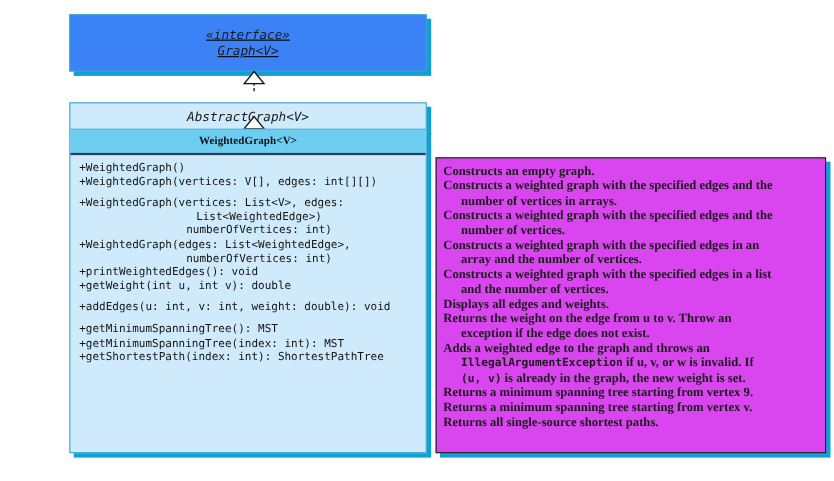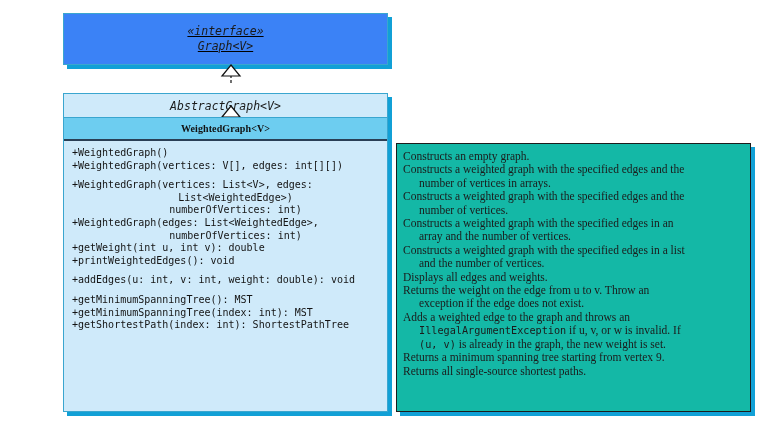--- a/index.html
+++ b/index.html
@@ -86,24 +86,25 @@
   }
 
   
   #desc-panel {
     position: absolute;
     left: 396px;
     top: 143px;
     width: 355px;
     height: 269px;
     box-sizing: border-box;
-    background: #14b8a6;
+    background: #d946ef;
     border: 1px solid #1c1c1c;
     box-shadow: 4px 4px 0 0 #11a0d6;
     padding: 6px 6px 0 6px;
+    font-weight: bold;
   }
   .desc-row {
     font-family: "Liberation Serif", "DejaVu Serif", serif;
     font-size: 11.5px;
     line-height: 13.4px;
     color: #1b1b1b;
     box-sizing: border-box;
   }
   .desc-row .cont {
     display: block;
@@ -144,34 +145,35 @@
   <div id="class-header">
     <span class="title">WeightedGraph&lt;V&gt;</span>
   </div>
   <div id="methods-list">
 
   <div class="method-row"><span>+WeightedGraph()</span></div>
       <div class="method-row"><span>+WeightedGraph(vertices: V[], edges: int[][])</span></div>
       <div class="method-row" style="margin-top: 7px;"><span>+WeightedGraph(vertices: List&lt;V&gt;, edges:</span><span class="cont">List&lt;WeightedEdge&gt;)</span></div>
       <div class="method-row"><span class="cont">numberOfVertices: int)</span></div>
       <div class="method-row"><span>+WeightedGraph(edges: List&lt;WeightedEdge&gt;,</span><span class="cont">numberOfVertices: int)</span></div>
+      <div class="method-row"><span>+printWeightedEdges(): void</span></div>
       <div class="method-row"><span>+getWeight(int u, int v): double</span></div>
-      <div class="method-row"><span>+printWeightedEdges(): void</span></div>
       <div class="method-row" style="margin-top: 7px;"><span>+addEdges(u: int, v: int, weight: double): void</span></div>
       <div class="method-row" style="margin-top: 7px;"><span>+getMinimumSpanningTree(): MST</span></div>
       <div class="method-row"><span>+getMinimumSpanningTree(index: int): MST</span></div>
       <div class="method-row"><span>+getShortestPath(index: int): ShortestPathTree</span></div>
     </div>
 </div>
 
 <div id="desc-panel">
 
 <div class="desc-row"><span>Constructs an empty graph.</span></div>
     <div class="desc-row"><span>Constructs a weighted graph with the specified edges and the</span><span class="cont">number of vertices in arrays.</span></div>
     <div class="desc-row"><span>Constructs a weighted graph with the specified edges and the</span><span class="cont">number of vertices.</span></div>
     <div class="desc-row"><span>Constructs a weighted graph with the specified edges in an</span><span class="cont">array and the number of vertices.</span></div>
     <div class="desc-row"><span>Constructs a weighted graph with the specified edges in a list</span><span class="cont">and the number of vertices.</span></div>
     <div class="desc-row"><span>Displays all edges and weights.</span></div>
     <div class="desc-row"><span>Returns the weight on the edge from u to v. Throw an</span><span class="cont">exception if the edge does not exist.</span></div>
     <div class="desc-row"><span>Adds a weighted edge to the graph and throws an</span><span class="cont"><span class="mono">IllegalArgumentException</span><span> if u, v, or w is invalid. If</span></span><span class="cont"><span class="mono">(u, v)</span><span> is already in the graph, the new weight is set.</span></span></div>
     <div class="desc-row"><span>Returns a minimum spanning tree starting from vertex 9.</span></div>
+    <div class="desc-row"><span>Returns a minimum spanning tree starting from vertex v.</span></div>
     <div class="desc-row"><span>Returns all single-source shortest paths.</span></div>
   </div>
 
 </body></html>

